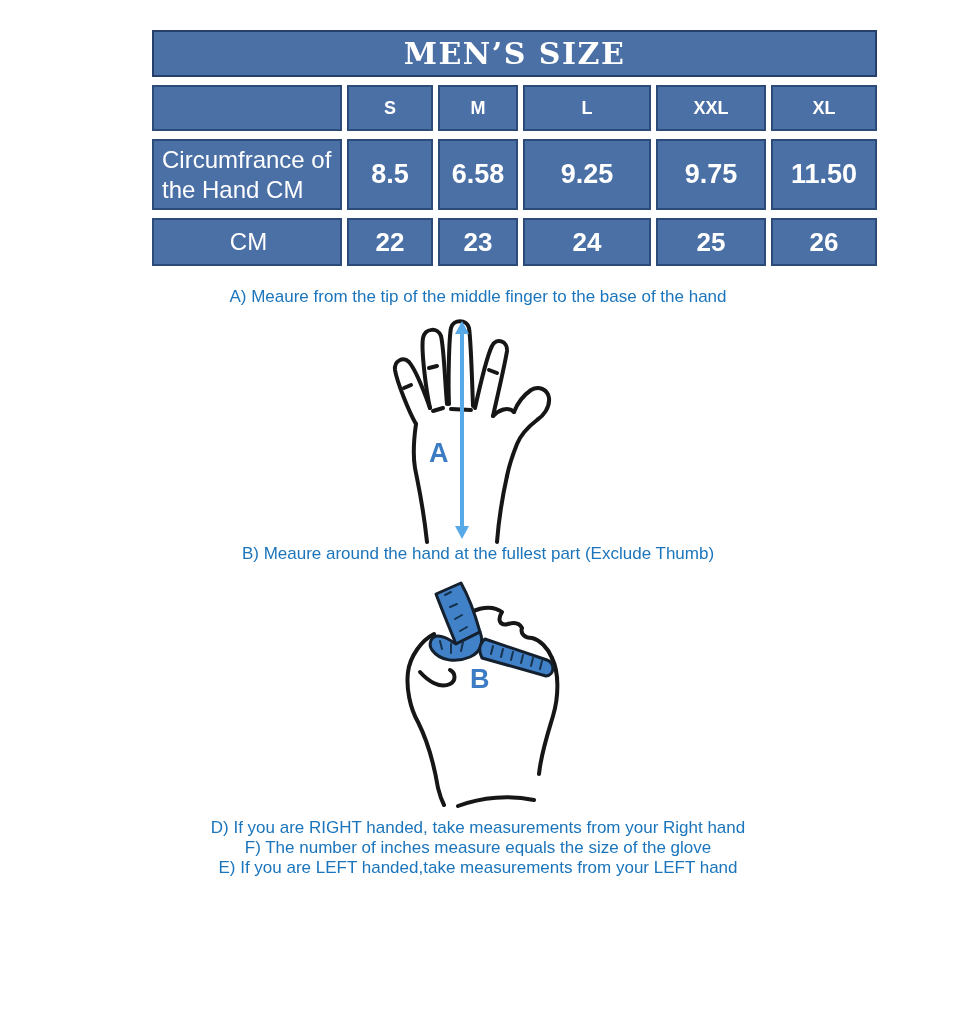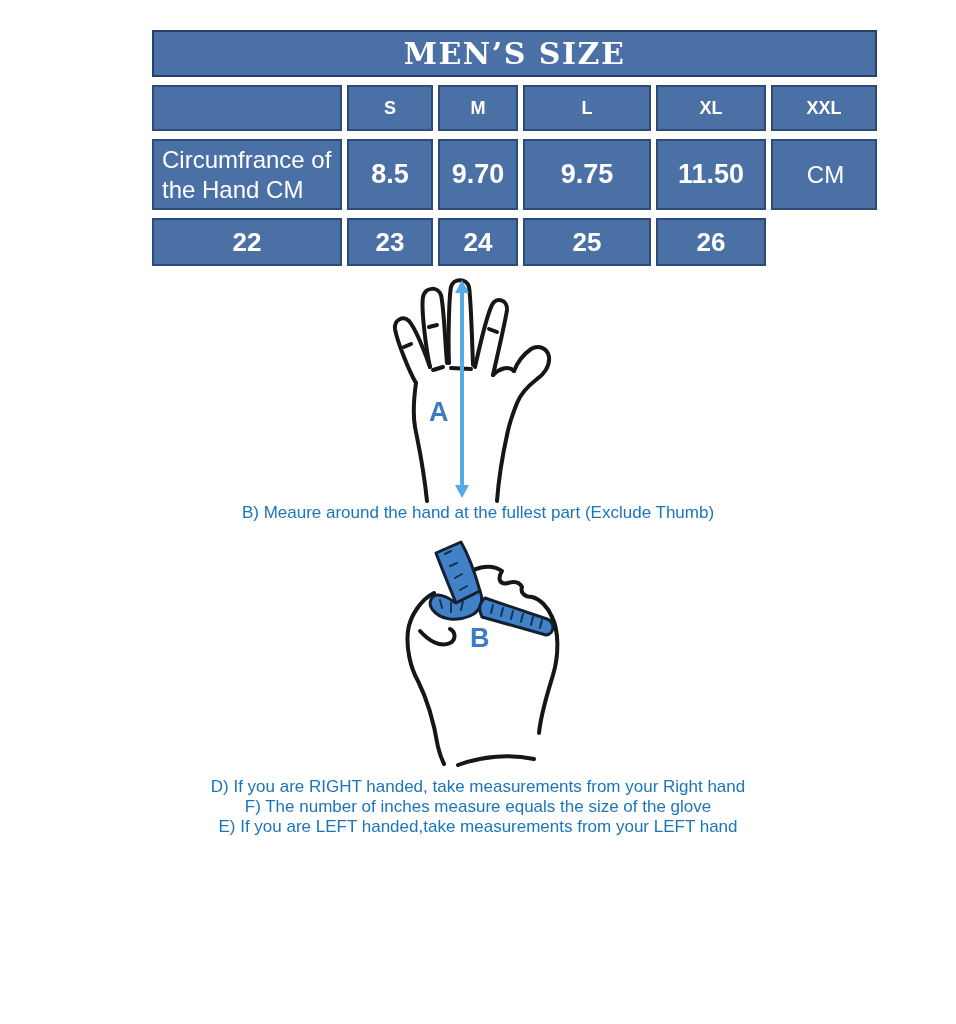--- a/index.html
+++ b/index.html
@@ -75,37 +75,39 @@
 
 <div class="page">
 
   <div class="size-table">
     <div class="cell title">MEN’S SIZE</div>
 
     <div class="cell"></div>
     <div class="cell size-head">S</div>
     <div class="cell size-head">M</div>
     <div class="cell size-head">L</div>
+    <div class="cell size-head">XXL</div>
     <div class="cell size-head">XL</div>
-    <div class="cell size-head">XXL</div>
 
     <div class="cell row-label">Circumfrance of the Hand CM</div>
     <div class="cell num-big">8.5</div>
-    <div class="cell num-big">9.70</div>
+    <div class="cell num-big">6.58</div>
+    <div class="cell num-big">9.25</div>
     <div class="cell num-big">9.75</div>
     <div class="cell num-big">11.50</div>
 
     <div class="cell row-label center">CM</div>
     <div class="cell num-cm">22</div>
     <div class="cell num-cm">23</div>
     <div class="cell num-cm">24</div>
     <div class="cell num-cm">25</div>
     <div class="cell num-cm">26</div>
   </div>
 
+  <p class="note note-a">A) Meaure from the tip of the middle finger to the base of the hand</p>
 
   <svg class="hand-a" width="172" height="228" viewBox="0 0 172 228" xmlns="http://www.w3.org/2000/svg">
     <g fill="none" stroke="#161616" stroke-width="4" stroke-linecap="round" stroke-linejoin="round">
 
       <path d="M31,108 C24,96 12,66 10,54 C9,45 18,40 24,46 C31,54 40,78 45,92"></path>
 
       <path d="M45,92 C41,74 36,34 38,22 C40,12 53,11 56,20 C59,33 60,66 62,88"></path>
 
       <path d="M64,88 C63,66 64,22 66,12 C68,3 82,3 84,12 C86,24 87,64 88,90"></path>
 

